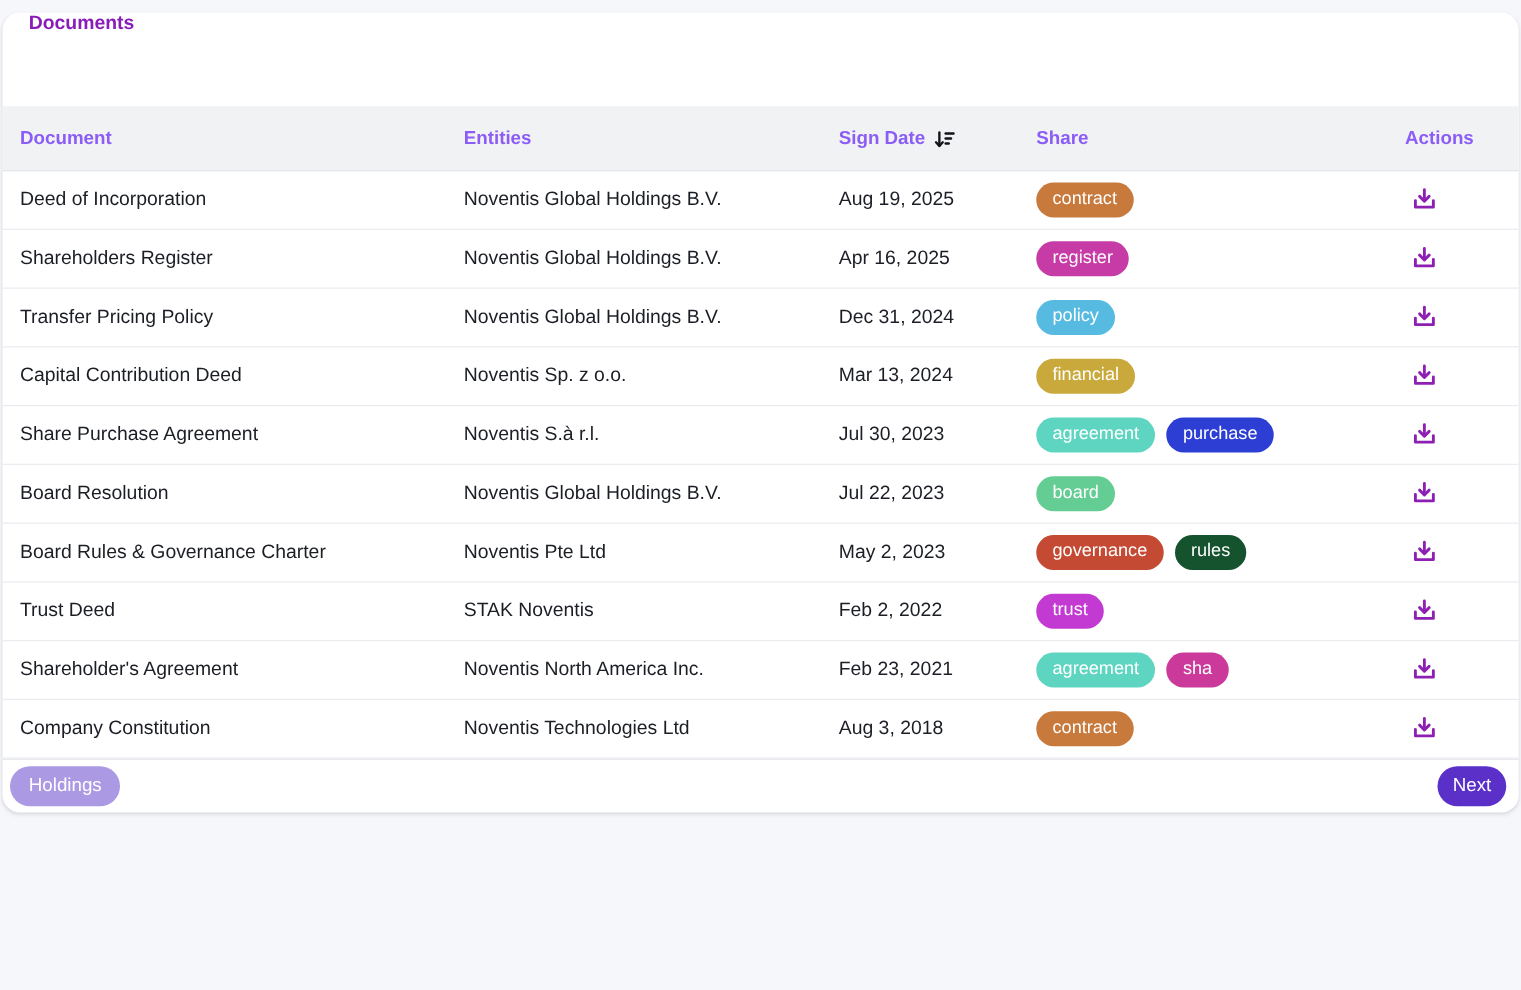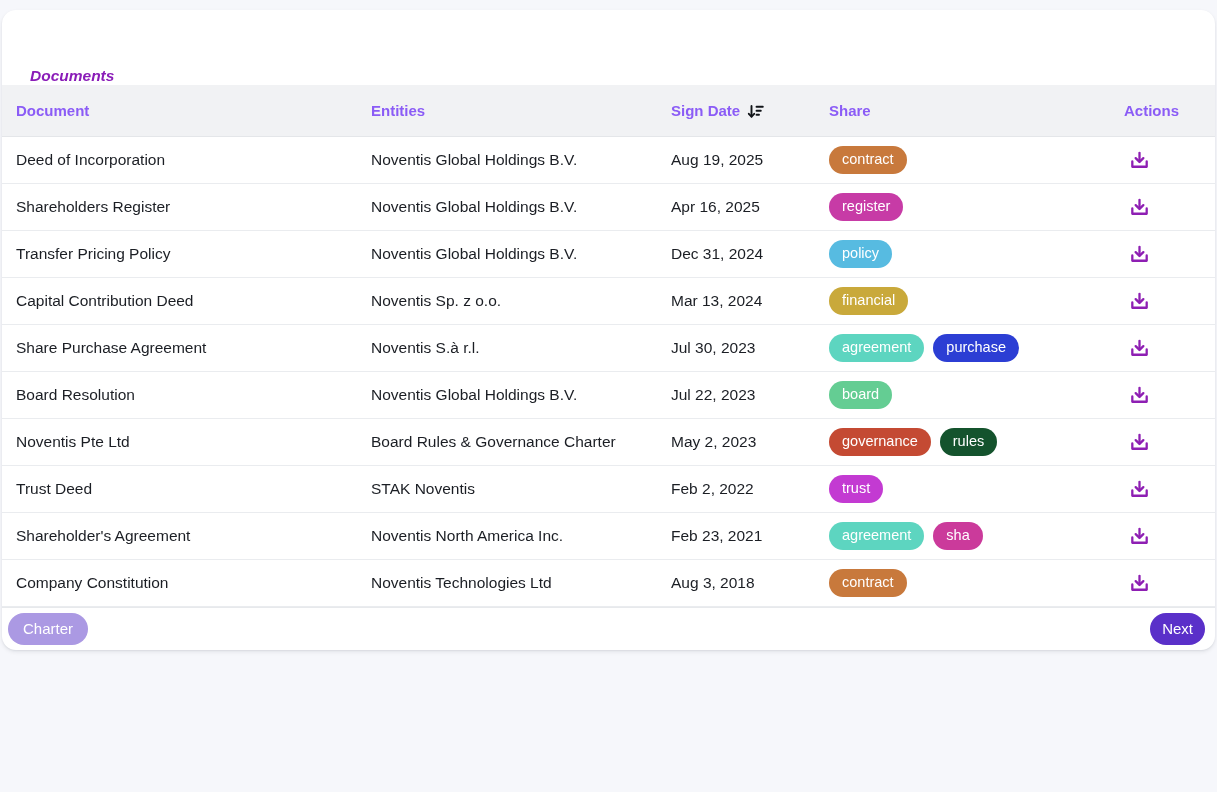--- a/index.html
+++ b/index.html
@@ -13,23 +13,22 @@
     position: absolute;
     left: 2px; right: 2px; top: 10px;
     background: #ffffff;
     border-radius: 14px;
     box-shadow: 0 1px 2px rgba(16,24,40,.06), 0 2px 4px rgba(16,24,40,.08);
     overflow: hidden;
   }
   .card-header {
     height: 75px;
     display: flex;
-    align-items: flex-end;
-    padding-left: 28px;
-    font-style: italic;
+    align-items: flex-start;
+    padding-left: 21px;
   }
   .card-title {
     font-size: 15.5px;
     font-weight: 700;
   }
   .thead, .tr {
     display: grid;
     grid-template-columns: 355px 300px 158px 295px auto;
     align-items: center;
   }
@@ -247,22 +246,22 @@
             <line x1="12" y1="4" x2="12" y2="13"></line>
             <polyline points="8,9.5 12,13.5 16,9.5"></polyline>
             <path d="M4.5 13 v5.5 h15 V13"></path>
           </svg>
         </span>
       </button>
     </div>
   </div>
 
   <div class="tr">
+    <div class="td">Board Rules &amp; Governance Charter</div>
     <div class="td">Noventis Pte Ltd</div>
-    <div class="td">Board Rules &amp; Governance Charter</div>
     <div class="td">May 2, 2023</div>
     <div class="td labels-cell">
           <span class="pill" style="background: rgb(196, 74, 51);">governance</span>
           <span class="pill" style="background: #14532d;">rules</span>
         </div>
     <div class="td">
       <button class="dl-btn">
         <span style="display:inline-flex">
           <svg width="23" height="23" viewBox="0 0 24 24" fill="none" stroke-width="2.4" stroke-linecap="round" stroke-linejoin="round" stroke="#8e1fb3">
             <line x1="12" y1="4" x2="12" y2="13"></line>
@@ -330,17 +329,17 @@
             <polyline points="8,9.5 12,13.5 16,9.5"></polyline>
             <path d="M4.5 13 v5.5 h15 V13"></path>
           </svg>
         </span>
       </button>
     </div>
   </div>
 </div>
 
   <div class="pagination">
-    <button class="btn btn-prev" style="background: rgb(171, 153, 227);">Charter</button>
+    <button class="btn btn-prev" style="background: rgb(171, 153, 227);">Holdings</button>
     <button class="btn btn-next" style="background: rgb(90, 48, 201);">Next</button>
   </div>
 
 </div>
 
 </body></html>

